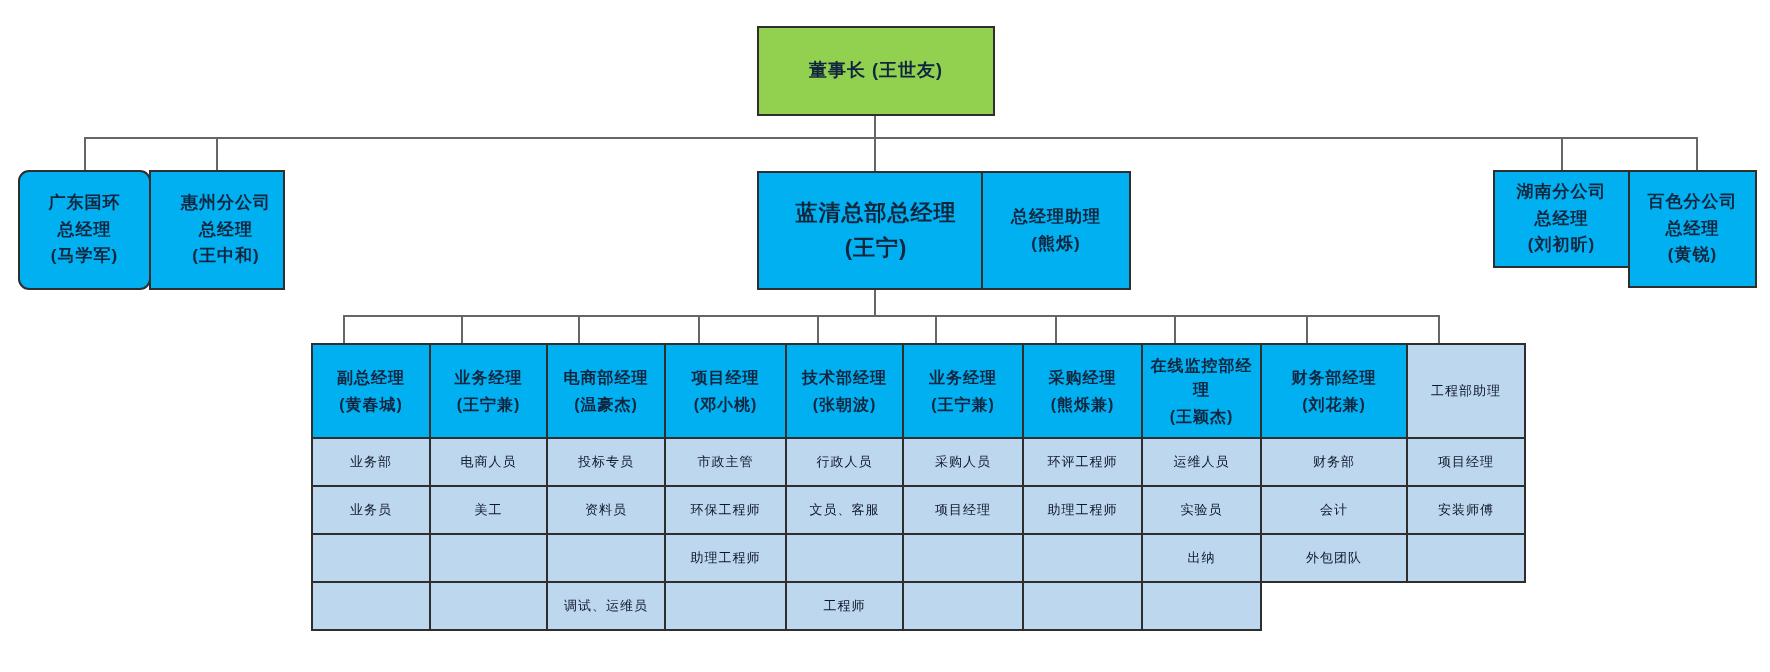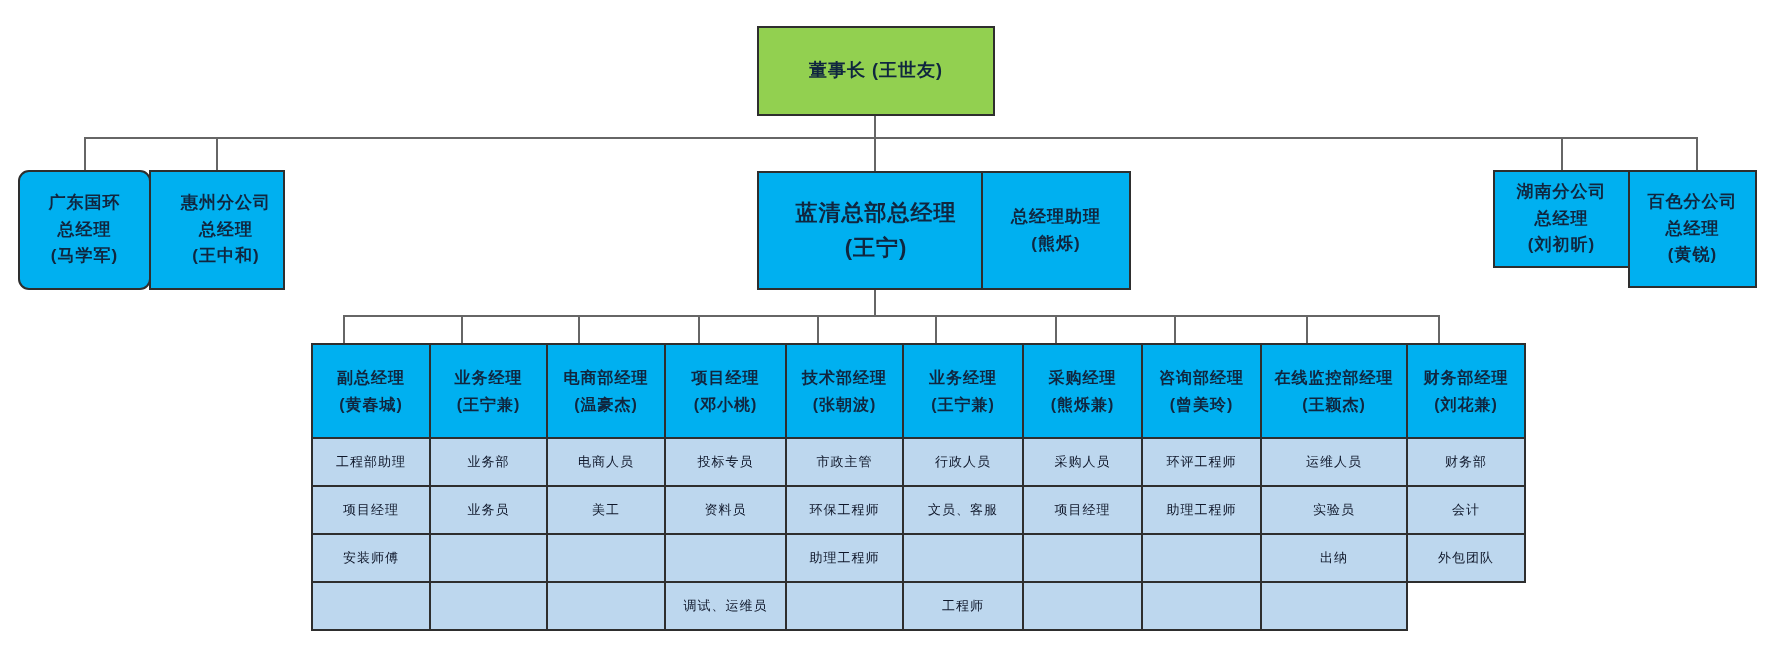--- a/index.html
+++ b/index.html
@@ -138,24 +138,20 @@
       </div>
       <div class="cell th">
         <div>业务经理</div>
         <div>(王宁兼)</div>
       </div>
       <div class="cell th">
         <div>采购经理</div>
         <div>(熊烁兼)</div>
       </div>
       <div class="cell th">
-        <div>咨询部经理</div>
-        <div>(曾美玲)</div>
-      </div>
-      <div class="cell th">
         <div>在线监控部经理</div>
         <div>(王颖杰)</div>
       </div>
       <div class="cell th">
         <div>财务部经理</div>
         <div>(刘花兼)</div>
       </div>
       <div class="cell td">工程部助理</div>
       <div class="cell td">业务部</div>
       <div class="cell td">电商人员</div>

